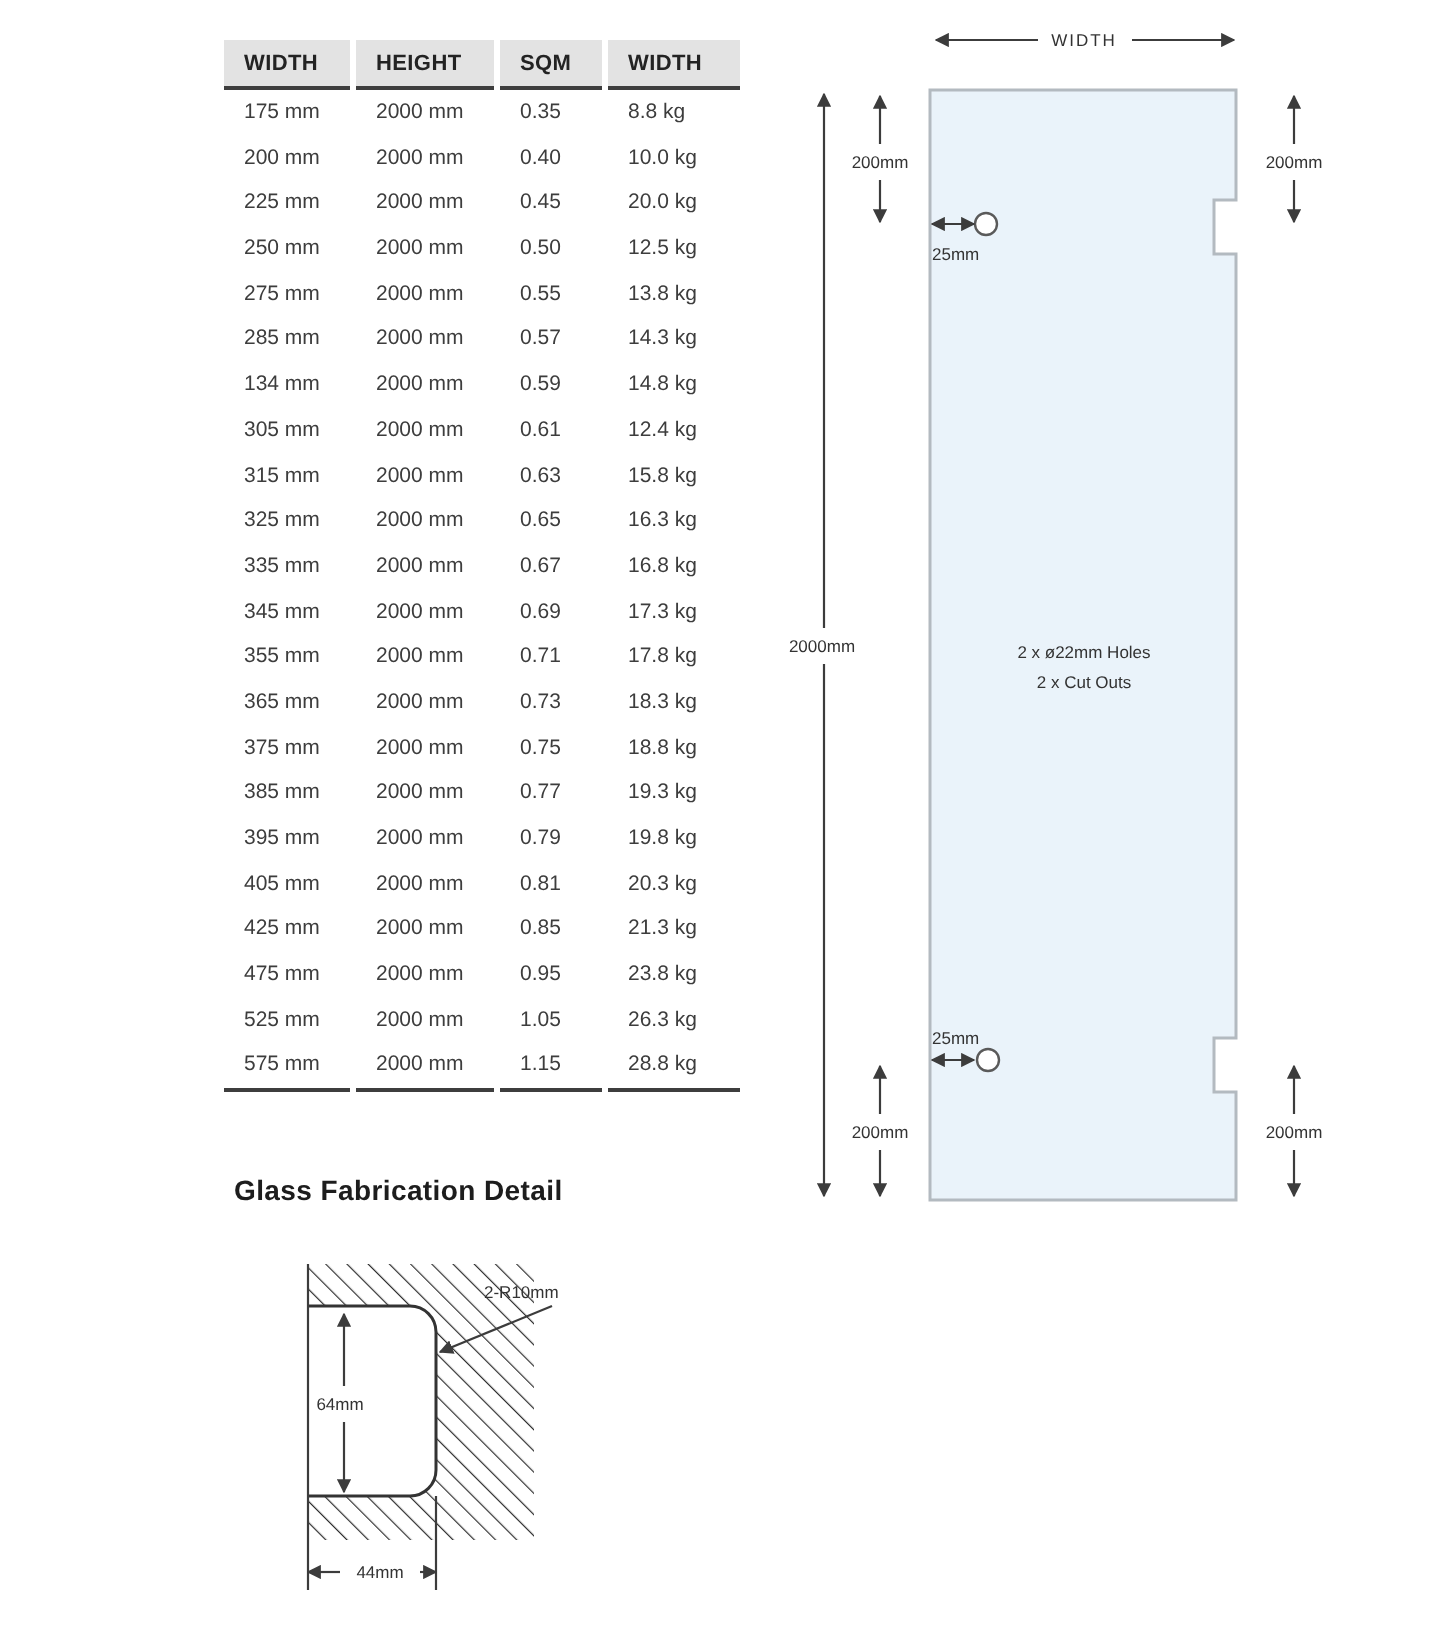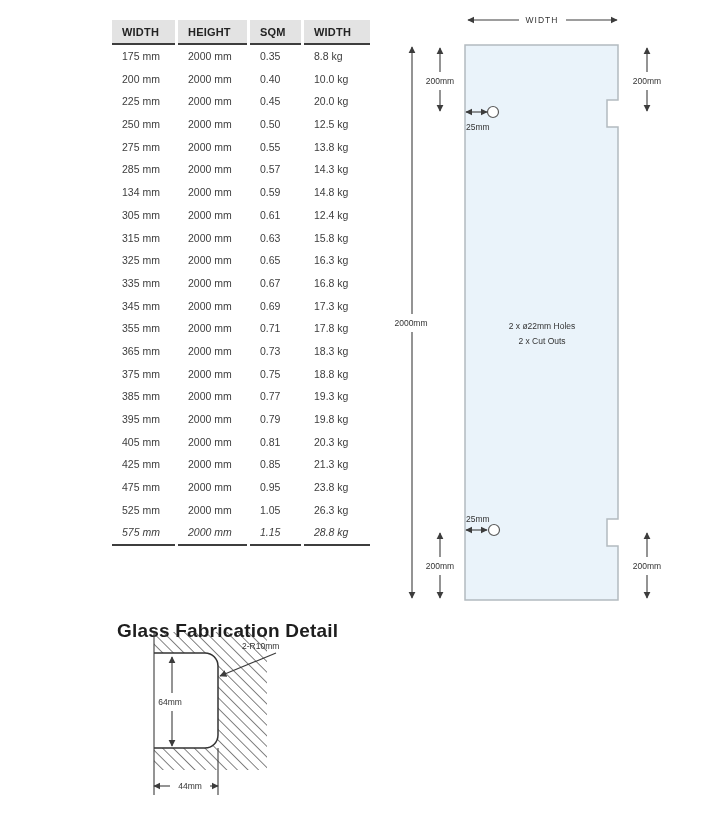--- a/index.html
+++ b/index.html
@@ -22,26 +22,26 @@
     font-weight:bold; font-size:11px; color:#232323;
     padding-left:10px; letter-spacing:0.2px;
     box-sizing:border-box; overflow:hidden;
   }
   .tcell {
     height:22.7px; line-height:22.7px;
     font-size:10.5px; color:#3d3d3d;
     padding-left:10px; box-sizing:border-box; overflow:hidden;
     white-space:nowrap;
   }
-  .trow:last-child .tcell { border-bottom:2px solid #3e3e3e; height:24.7px;font-style:italic; }
+  .trow:last-child .tcell { border-bottom:2px solid #3e3e3e; height:24.7px; }
 
   
   .fab-title {
-    position:absolute; left:117px; top:620px;
-    font-size:19px; font-weight:bold; color:#1d1d1d; letter-spacing:0.2px;
+    position:absolute; left:117px; top:587px;
+    font-size:14px; font-weight:bold; color:#1d1d1d; letter-spacing:0.2px;
   }
 
   svg { position:absolute; }
   svg text { font-family:"Liberation Sans", sans-serif; fill:#333333; }
   .dim { stroke:#3c3c3c; stroke-width:1.1; fill:none; }
   .lbl { font-size:8.5px; }
 </style>
 </head>
 <body>
 

